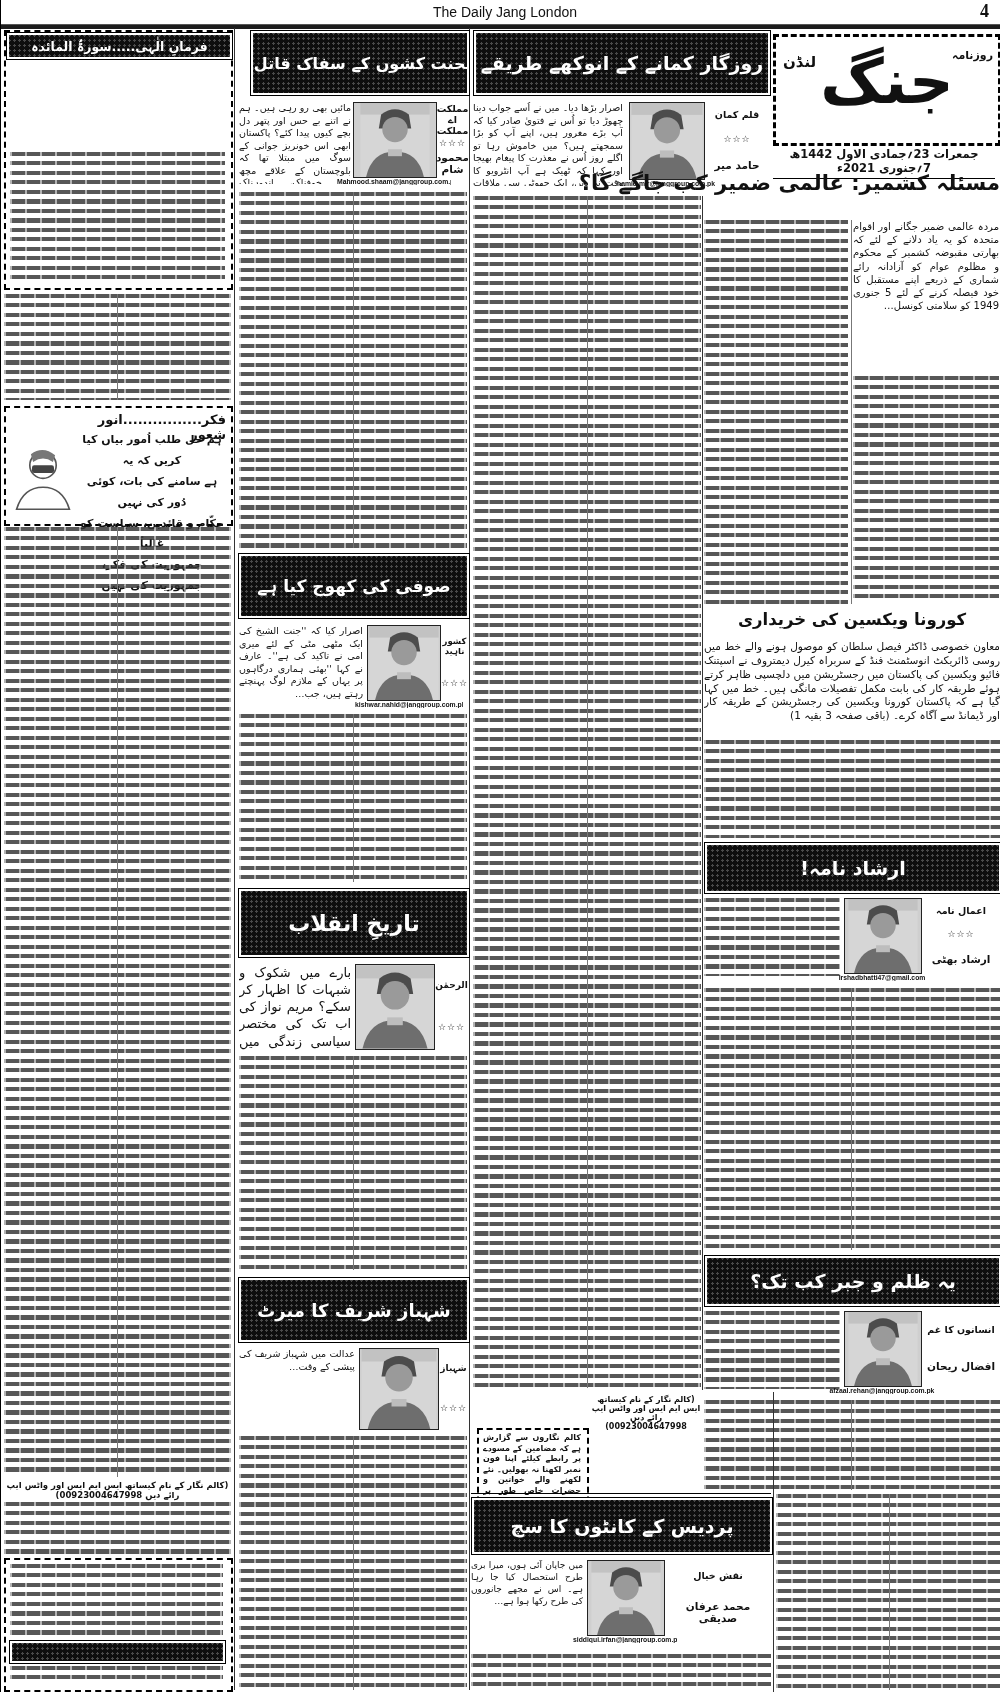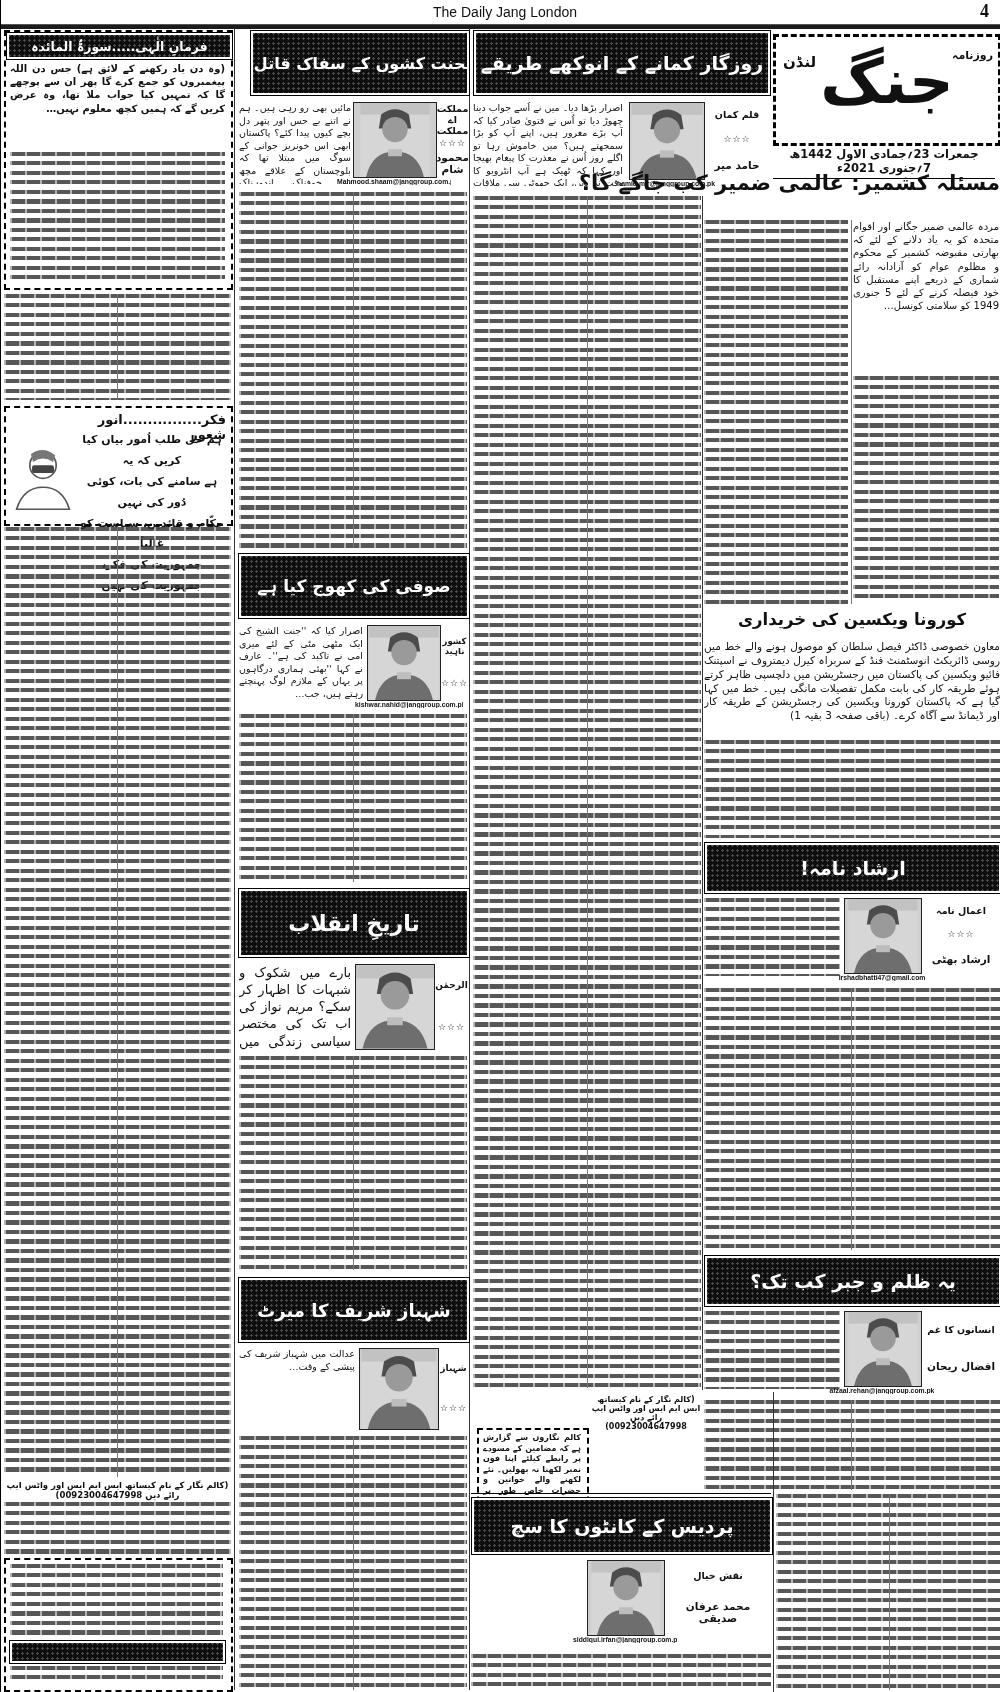--- a/index.html
+++ b/index.html
@@ -84,21 +84,20 @@
 
   <div class="vline" style="left:233px;top:28px;height:1662px"></div>
   <div class="vline" style="left:468px;top:28px;height:1662px"></div>
   <div class="vline" style="left:701px;top:196px;height:1194px"></div>
   <div class="vline" style="left:772px;top:1392px;height:300px"></div>
 
   <div class="dashedbox" style="left:3px;top:30px;width:225px;height:256px">
     <div class="band" style="position:relative;left:0;top:0;width:100%;height:26px;font-size:12.5px">
       <span>فرمانِ الٰہی.....سورۃُ المائدہ</span>
     </div>
-    <div class="utext" style="left:4px;top:30px;width:215px;height:86px;font-weight:700">(وہ دن یاد رکھنے کے لائق ہے) جس دن اللہ پیغمبروں کو جمع کرے گا پھر ان سے پوچھے گا کہ تمہیں کیا جواب ملا تھا، وہ عرض کریں گے کہ ہمیں کچھ معلوم نہیں…</div>
     <div class="fill" style="left:4px;top:120px;width:215px;height:128px"></div>
   </div>
   <div class="fill" style="left:3px;top:294px;width:227px;height:106px"></div>
   <div class="vsub" style="left:116px;top:294px;height:106px"></div>
 
   <div class="dashedbox" style="left:3px;top:406px;width:225px;height:116px">
     <div class="abs fikr-title" style="left:70px;top:4px;width:150px">فکر................انور شعور</div>
     <div class="photo" style="left:4px;top:22px;width:66px;height:88px;border:none;background:#fff">
         <svg viewBox="0 0 60 64">
           <use href="#sketch"></use>
@@ -210,20 +209,21 @@
   <div class="abs note" style="left:590px;top:1395px;width:110px;height:30px;font-size:8px;background:#fff">(کالم نگار کے نام کیساتھ ایس ایم ایس اور واٹس ایپ رائے دیں 00923004647998)</div>
   <div class="dashedbox" style="left:476px;top:1428px;width:108px;height:90px">
     <div class="utext" style="left:4px;top:3px;width:98px;height:82px;font-size:8px;font-weight:700">کالم نگاروں سے گزارش ہے کہ مضامین کے مسودے پر رابطے کیلئے اپنا فون نمبر لکھنا نہ بھولیں۔ نئے لکھنے والے خواتین و حضرات خاص طور پر اس بات کا خیال رکھیں۔ (ادارہ)</div>
   </div>
   <div class="fill" style="left:590px;top:1432px;width:110px;height:58px;background:#fff"></div>
 
   <div class="hline" style="left:470px;top:1493px;width:300px"></div>
   <div class="band" style="left:470px;top:1497px;width:300px;height:56px;font-size:19px">
     <span>پردیس کے کانٹوں کا سچ</span>
   </div>
+  <div class="utext" style="left:470px;top:1560px;width:112px;height:88px;font-size:9px">میں جاپان آئی ہوں، میرا بری طرح استحصال کیا جا رہا ہے۔ اس نے مجھے جانوروں کی طرح رکھا ہوا ہے…</div>
   <div class="photo" style="left:586px;top:1560px;width:76px;height:74px">
     <svg viewBox="0 0 60 64">
         <use href="#portrait"></use>
       </svg>
     </div>
   <div class="byline" style="left:666px;top:1560px;width:102px;height:74px">
     <div class="bl-col">نقش خیال</div>
     <div class="bl-auth">محمد عرفان صدیقی</div>
   </div>
   <div class="email" style="left:572px;top:1636px;width:104px">siddiqui.irfan@janggroup.com.pk</div>

